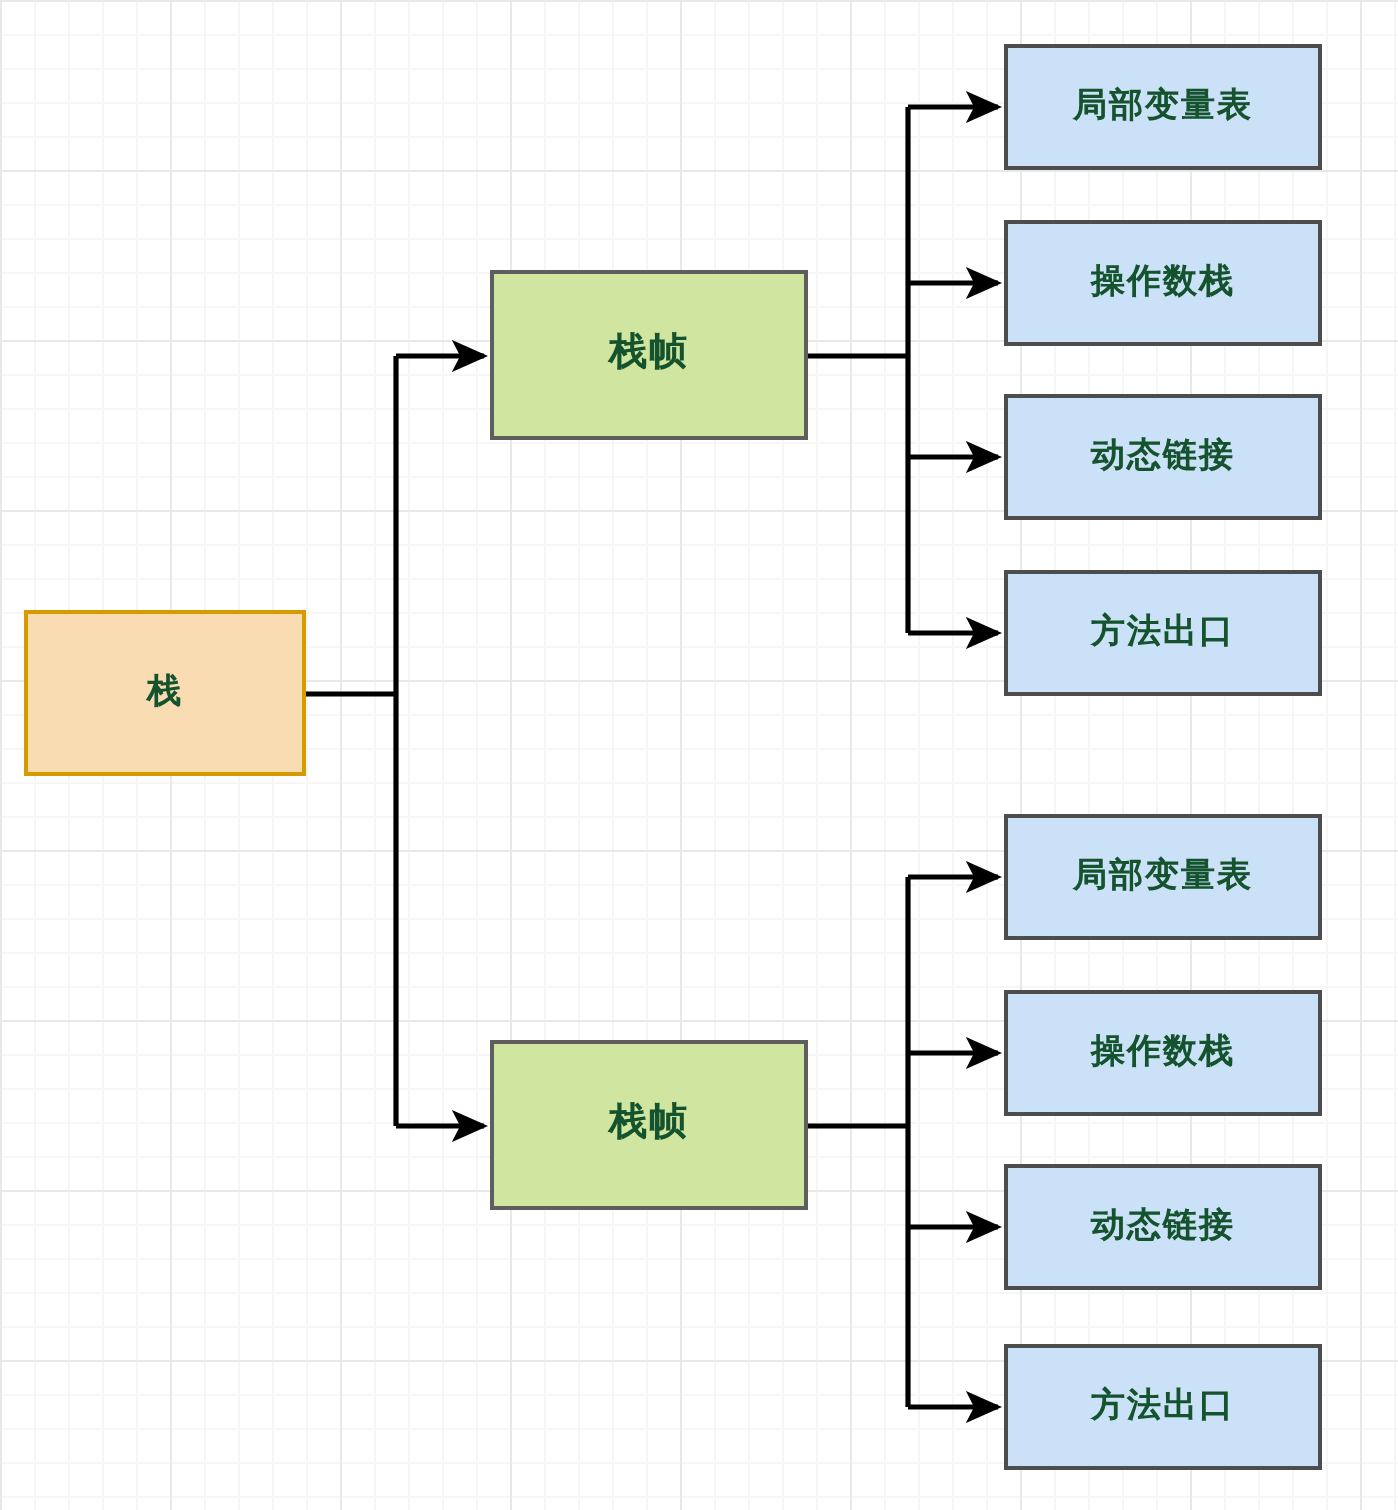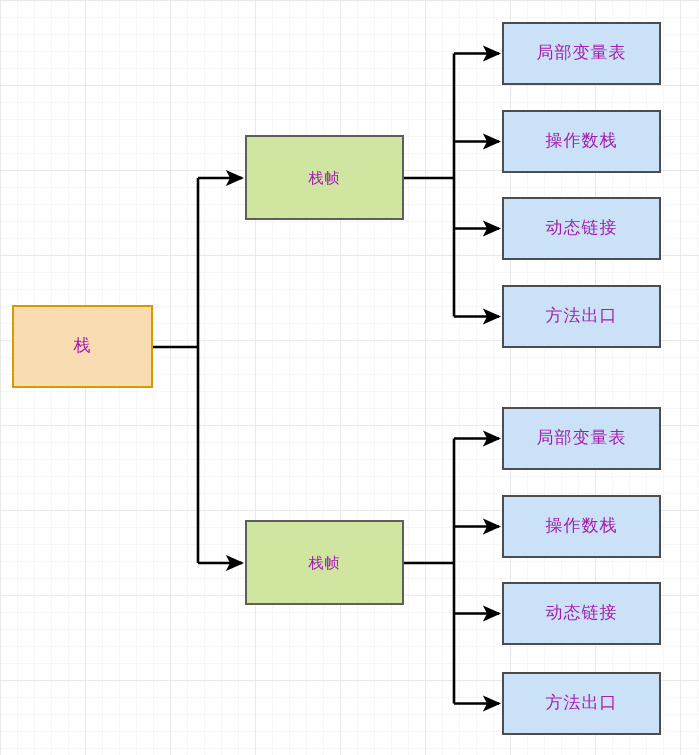--- a/index.html
+++ b/index.html
@@ -37,34 +37,34 @@
     height: 755px;
     pointer-events: none;
   }
   .node {
     position: absolute;
     box-sizing: border-box;
     display: flex;
     align-items: center;
     justify-content: center;
     text-align: center;
-    font-weight: normal;
+    font-weight: bold;
     letter-spacing: 1px;
-    color: #a21caf;
+    color: #14532d;
     line-height: 1.2;
   }
   .node-root {
     background: #fadcb3;
     border: 2px solid #d79b00;
     font-size: 17px;
   }
   .node-frame {
     background: #cfe5a0;
     border: 2px solid #5e5e5e;
-    font-size: 15px;
+    font-size: 19px;
   }
   .node-field {
     background: #cbe1f7;
     border: 2px solid #4d4d4d;
     font-size: 17px;
   }
 </style>
 </head>
 <body>
 

